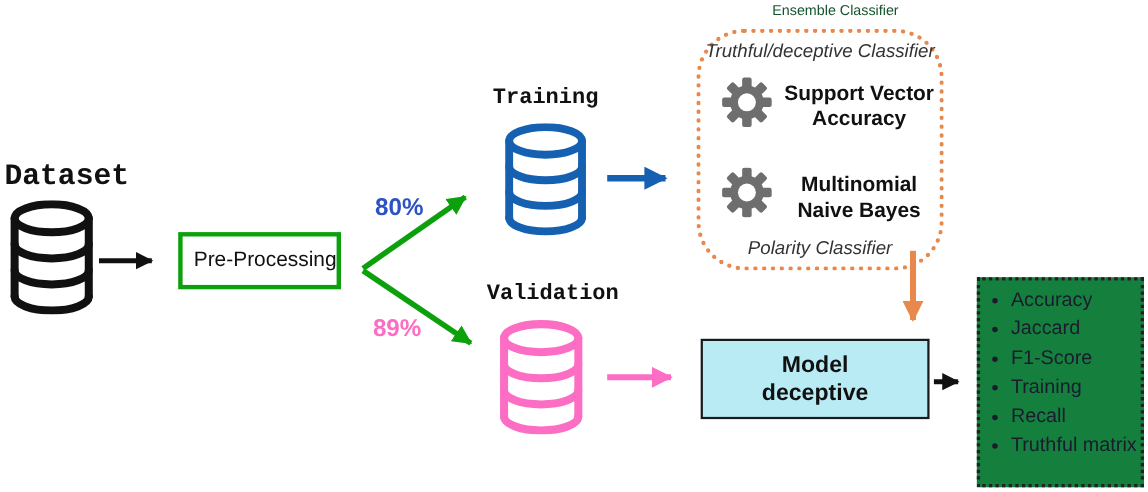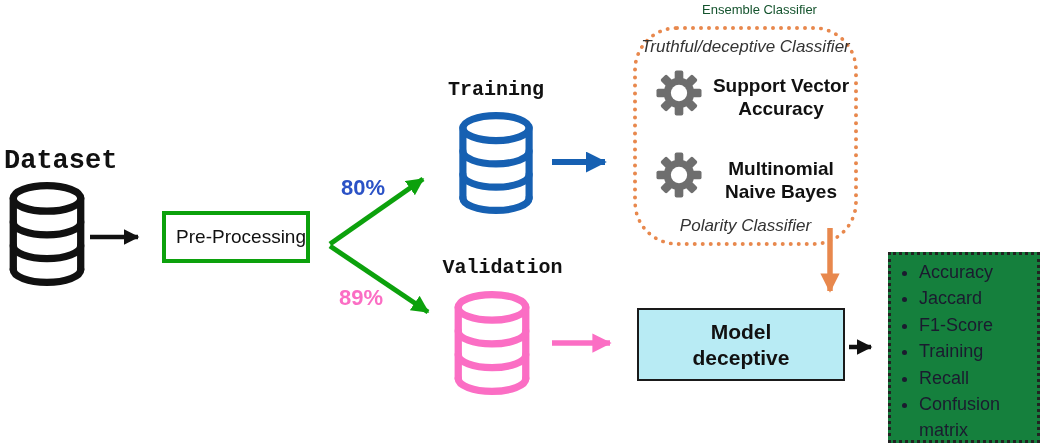--- a/index.html
+++ b/index.html
@@ -175,17 +175,17 @@
     <span>Model deceptive</span>
   </div>
 
   <div class="abs metrics-box">
     <ul>
       <li>Accuracy</li>
       <li>Jaccard</li>
       <li>F1-Score</li>
       <li>Training</li>
       <li>Recall</li>
-      <li>Confusion matrix</li>
+      <li>Truthful matrix</li>
     </ul>
   </div>
 
 </div>
 
 </body></html>

